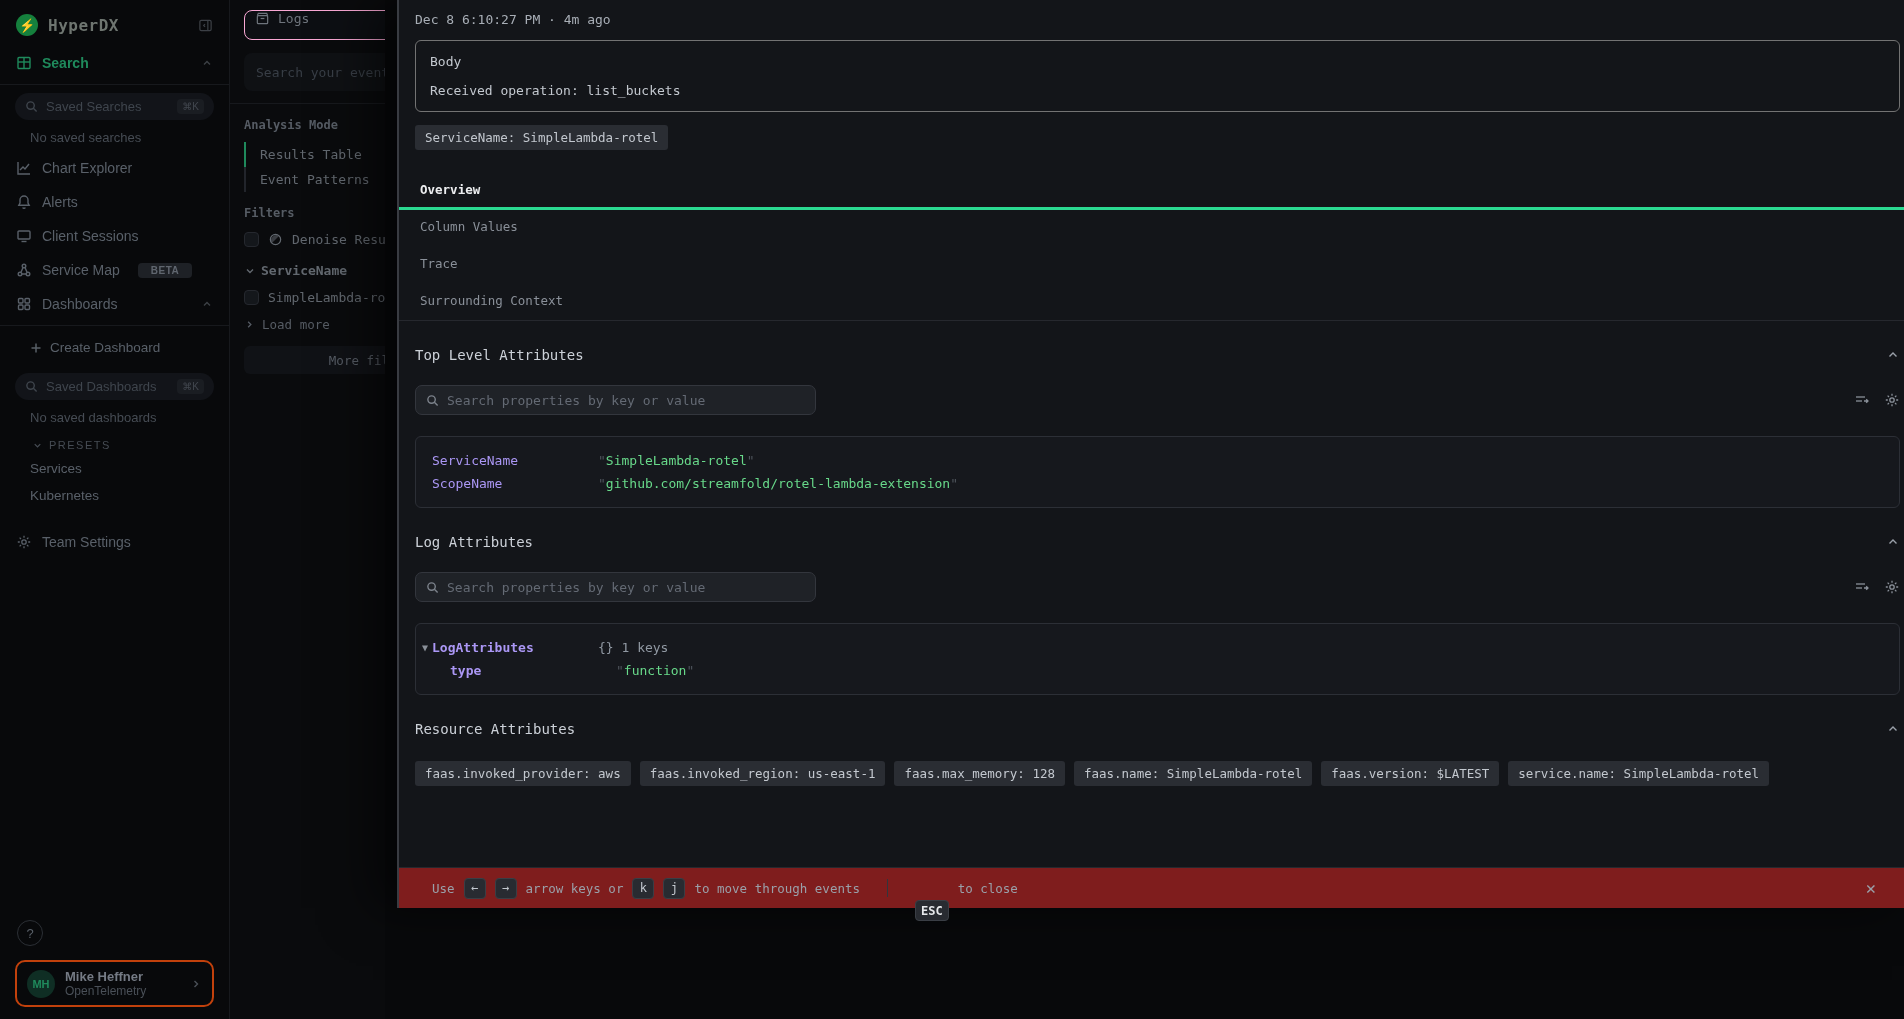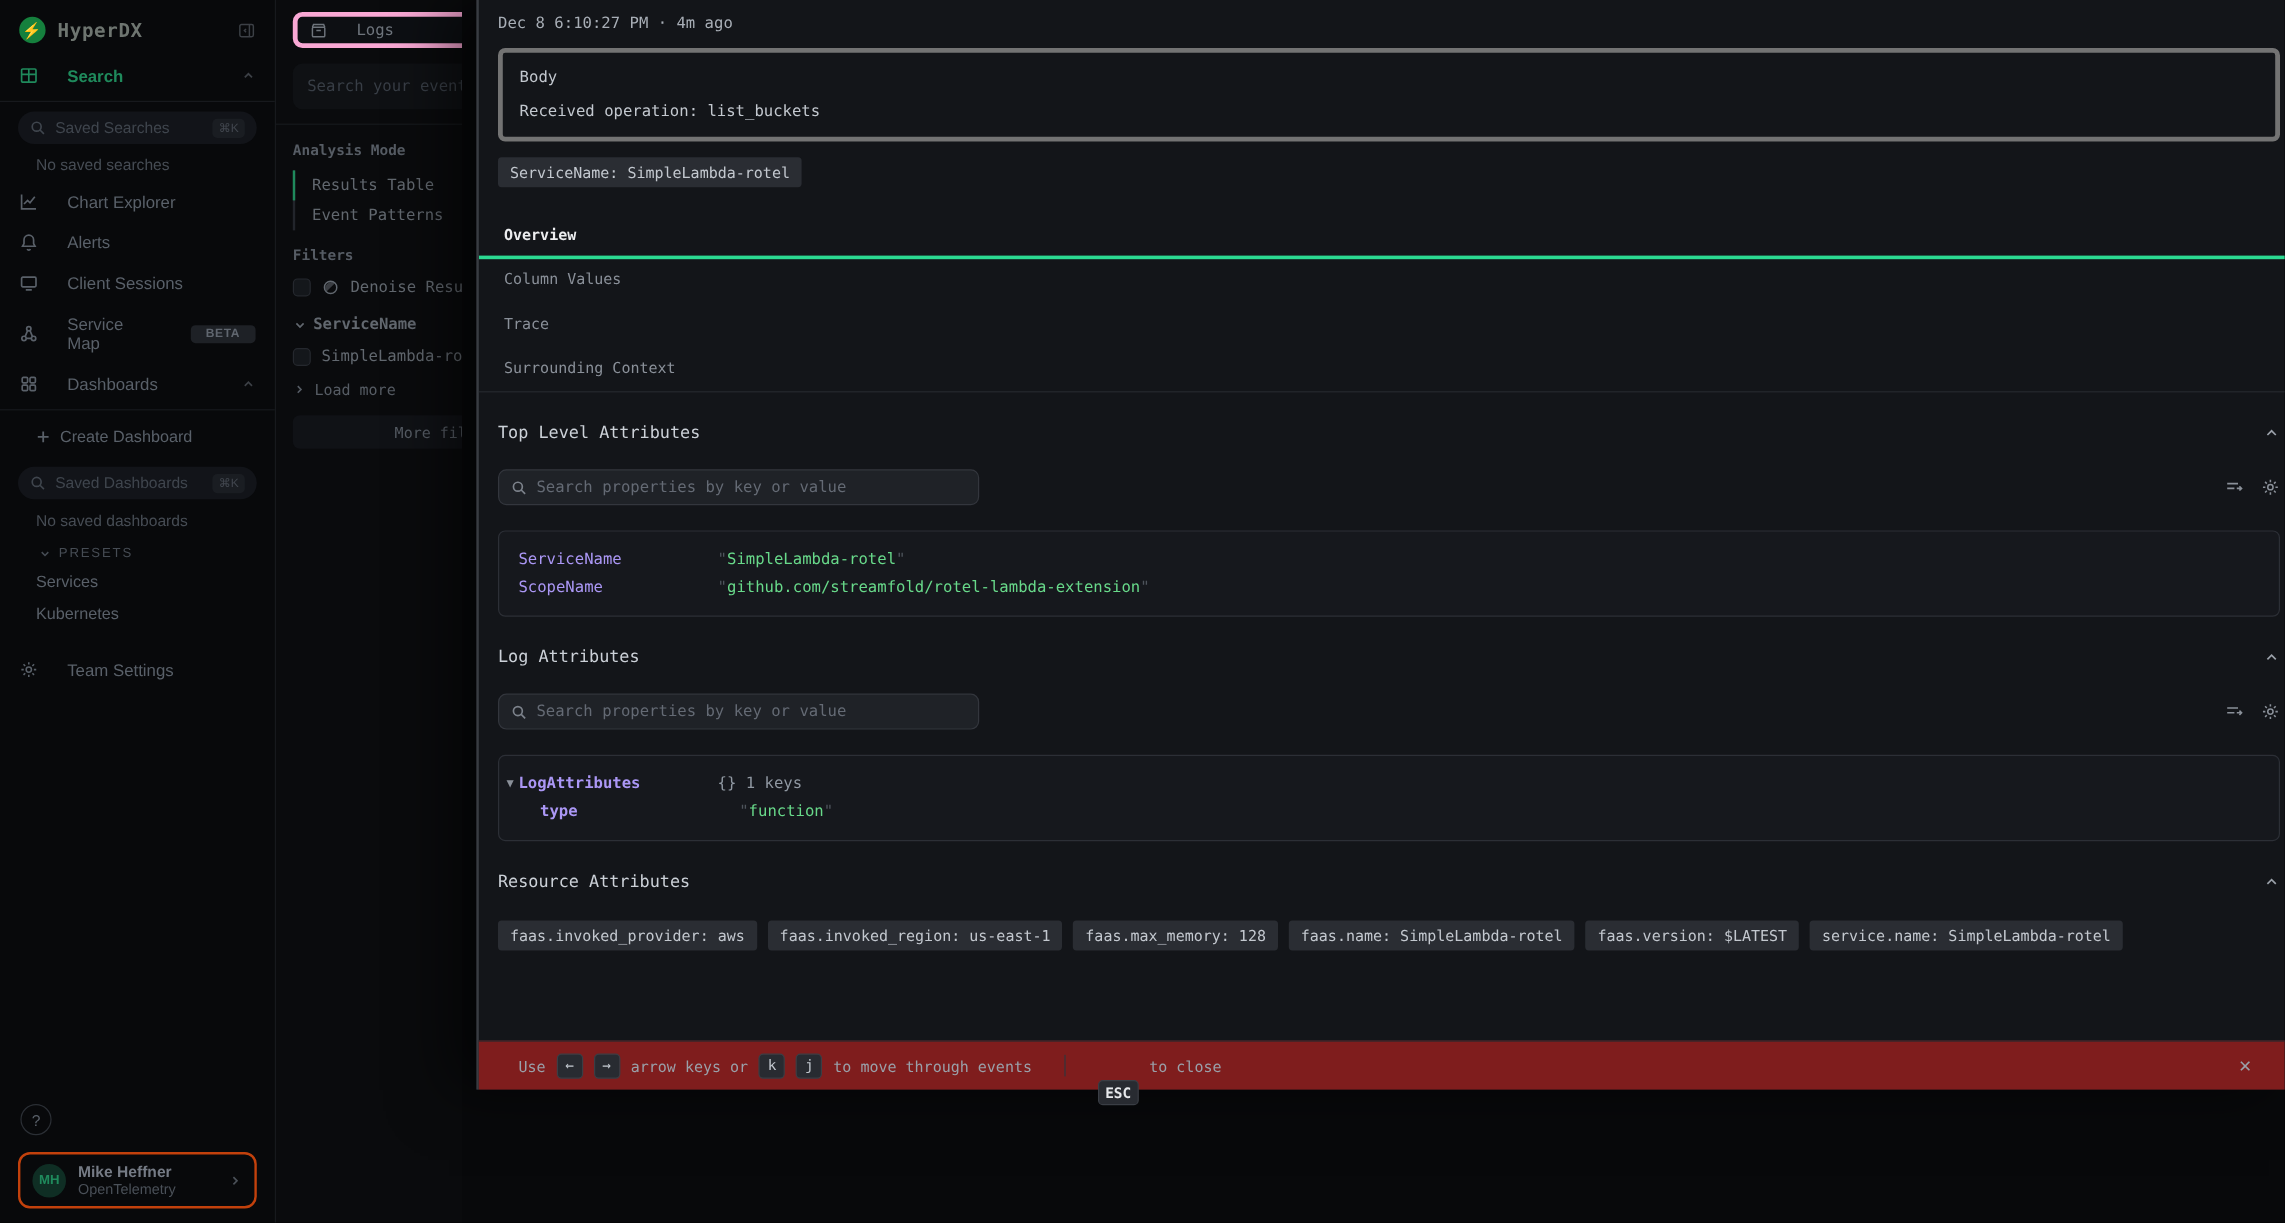--- a/index.html
+++ b/index.html
@@ -18,21 +18,21 @@
     background:#08090b; border-right:1px solid #17191d;
     font-family:"Liberation Sans", sans-serif;
   }
   .logo-row { display:flex; align-items:center; padding:14px 16px 10px 16px; }
   .logo-mark { width:22px; height:22px; border-radius:50%; background:#15803d;
     color:#04140b; display:flex; align-items:center; justify-content:center;
     font-size:13px; font-weight:bold; }
   .logo-text { margin-left:10px; font-family:"DejaVu Sans Mono",monospace;
     font-weight:bold; font-size:16px; color:#6e7570; letter-spacing:.5px; flex:1; }
   .collapse-btn { color:#3c4046; }
-  .side-row { display:flex; align-items:center; gap:24px; padding:9px 16px; font-size:14px; color:#596069; cursor:default; }
+  .side-row { display:flex; align-items:center; gap:10px; padding:9px 16px; font-size:14px; color:#596069; cursor:default; }
   .side-row .chev { margin-left:auto; color:#3c4046; }
   .side-row.active { color:#1f8a5c; font-weight:bold; }
   .side-divider { border-top:1px solid #17191d; margin:4px 0; }
   .pill-search { display:flex; align-items:center; gap:8px; margin:8px 15px 0 15px;
     height:27px; background:#121419; border-radius:14px; padding:0 10px; color:#3f454d; }
   .pill-search input { flex:1; min-width:0; background:transparent; border:none; outline:none;
     font-family:"Liberation Sans",sans-serif; font-size:13px; color:#8a9099; }
   .pill-search input::placeholder { color:#3f454d; }
   .kbd-hint { font-size:10px; color:#42474f; background:#1a1d22; border-radius:4px; padding:2px 5px; }
   .empty-note { padding:10px 16px 6px 30px; font-size:13px; color:#464c54; }
@@ -54,22 +54,22 @@
   .user-name { font-size:13px; font-weight:bold; color:#757b85; }
   .user-org { font-size:12px; color:#4a5058; }
   .user-chev { color:#4a5058; }
 
   
   .logs-panel {
     position:absolute; left:230px; top:0; width:155px; height:1019px;
     background:#0a0b0d; overflow:hidden;
   }
   .lp-inner { width:300px; padding:10px 0 0 14px; color:#62686f; font-size:13px; }
-  .src-btn { display:flex; align-items:center; gap:24px; width:260px; height:30px;
-    border:4px solid #f9a8d4; border-radius:8px; background:#0d0f13; padding:0 10px; color:#6e747c; }
+  .src-btn { display:flex; gap:8px; width:260px; height:30px;
+    border:1px solid #f9a8d4; border-radius:8px; background:#0d0f13; padding:0 10px; color:#6e747c; }
   .lp-search { display:flex; align-items:center; width:260px; height:38px; margin-top:13px;
     background:#0f1114; border-radius:8px; padding:0 12px; }
   .lp-search input { width:100%; background:transparent; border:none; outline:none;
     font-family:"DejaVu Sans Mono",monospace; font-size:13px; color:#6e747c; }
   .lp-search input::placeholder { color:#383e46; }
   .lp-divider { border-top:1px solid #17191d; margin:12px 0 0 -14px; width:330px; }
   .lp-label { font-size:12px; font-weight:bold; color:#565c64; margin-top:14px; }
   .mode-list { margin-top:10px; border-left:2px solid #22252b; }
   .mode-item { padding:5px 0 5px 14px; color:#62686f; border-left:2px solid transparent; margin-left:-2px; }
   .mode-item.active { border-left-color:#1f8a5c; }
@@ -82,21 +82,21 @@
 
   
   .drawer {
     position:absolute; left:397px; top:0; width:1519px; height:908px;
     background:#131519; border-left:2px solid #393c42;
     box-shadow:-24px 0 48px rgba(0,0,0,.55);
     color:#c3c8cf; font-size:13px;
   }
   .drawer-scroll { position:absolute; inset:0 0 41px 0; overflow:hidden; padding:0 16px; }
   .ts-row { padding:12px 0 0 0; font-size:13px; color:#a8aeb6; }
-  .body-box { margin-top:13px; border:4px solid #737373; border-radius:6px; padding:13px 14px; }
+  .body-box { margin-top:13px; border:1px solid #737373; border-radius:6px; padding:13px 14px; }
   .body-box .line { color:#c3c8cf; font-size:13px; }
   .body-box .line + .line { margin-top:14px; }
   .chip { display:inline-block; background:#2a2d33; border-radius:3px; padding:5px 10px;
     font-size:12.5px; color:#c3c8cf; }
   .chip-row-top { margin-top:13px; }
   .tabs { display:flex; margin:22px -16px 0 -16px; border-bottom:1px solid #26282e;flex-direction:column; }
   .tab { padding:10px 21px 12px 21px; font-size:12.5px; color:#8a9099; position:relative; cursor:default; }
   .tab.active { color:#ecedef; font-weight:bold; }
   .tab.active::after { content:""; position:absolute; left:0; right:0; bottom:-1px; height:3px; background:#2bd991; }
   .section-head { display:flex; align-items:center; margin-top:26px; }

